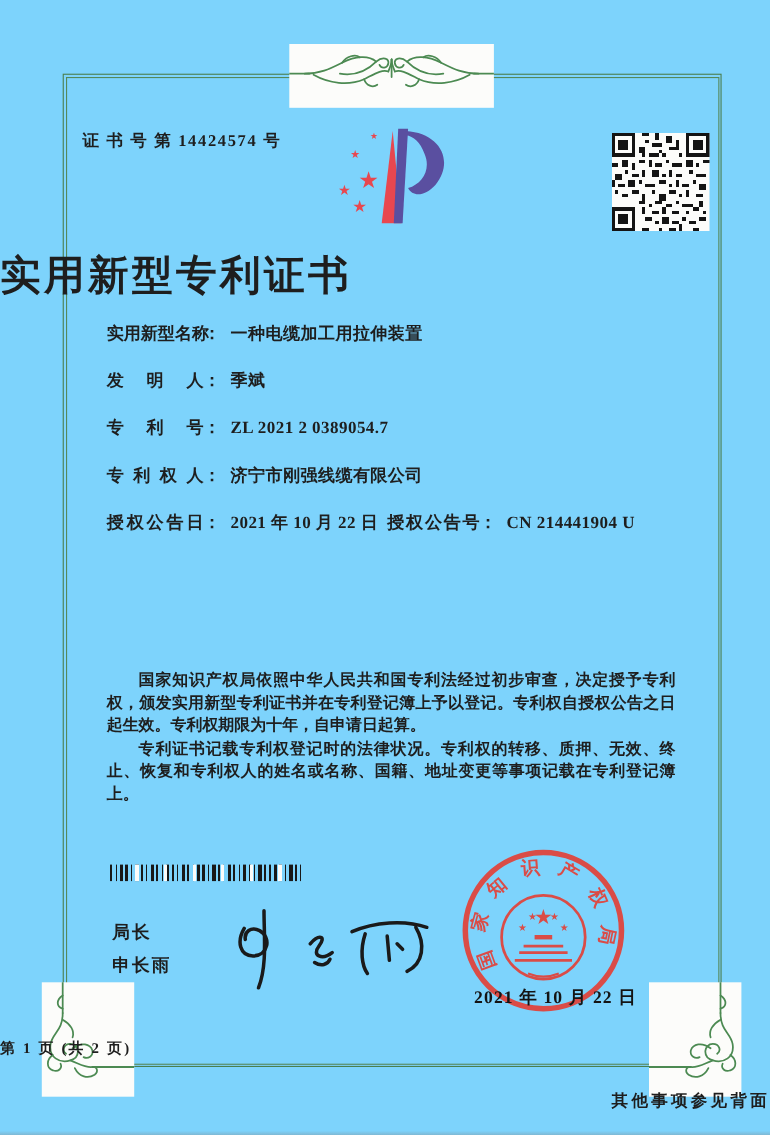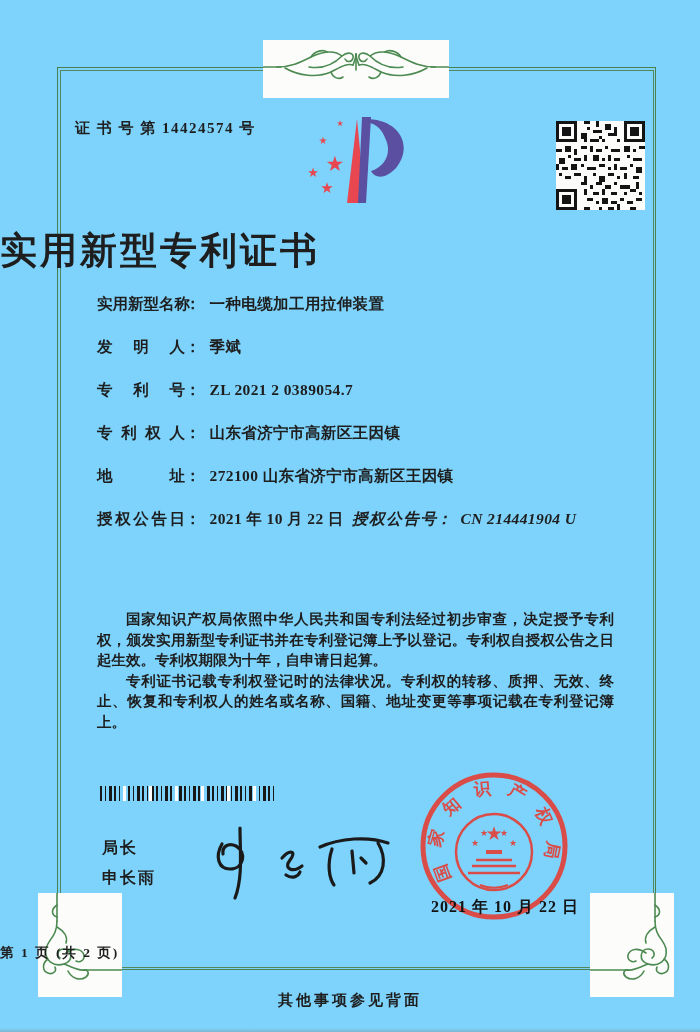--- a/index.html
+++ b/index.html
@@ -45,21 +45,21 @@
     font-size:37px; font-weight:bold; letter-spacing:3px; white-space:nowrap;
   }
 
   
   .fields { position:absolute; left:97px; top:294px; width:520px;
             font-size:15.5px; font-weight:600; }
   .field-row { position:relative; height:20px; line-height:20px; margin-bottom:23px; white-space:nowrap; }
   .f-label { display:inline-block; width:88px; text-align:justify; text-align-last:justify; vertical-align:top; }
   .f-colon { display:inline-block; margin-right:9px; }
   .f-value { letter-spacing:.4px; }
-  .pair-right { position:absolute; left:255px; top:0; white-space:nowrap;font-style:italic; }
+  .pair-right { position:absolute; left:255px; top:0; white-space:nowrap; }
   .pair-right .f-label { width:84px; }
 
   
   .body-text {
     position:absolute; left:97px; top:609px; width:517px;
     font-size:14.5px; line-height:20.5px; font-weight:600; text-align:justify;
   }
   .body-text p { margin:0; text-indent:2em; }
 
   
@@ -79,21 +79,21 @@
   
   .seal { position:absolute; left:410px; top:764px; width:168px; height:168px; opacity:.93; }
   .seal-date {
     position:absolute; left:431px; top:897px; font-size:16px; font-weight:700;
     letter-spacing:1px; color:#141414; white-space:nowrap;
   }
 
   
   .page-info { position:absolute; left:0; top:944px; width:696px; 
                font-size:13.5px; font-weight:600; letter-spacing:2px; }
-  .back-note { position:absolute; left:0; top:991px; width:700px; text-align:center;
+  .back-note { position:absolute; left:0; top:991px; width:700px; text-align:right;
                font-size:15px; font-weight:700; letter-spacing:3px; }
 </style>
 </head>
 <body>
 
 <div class="page">
 
   <div class="frame"></div>
 
   <div class="ornament orn-top">
@@ -271,24 +271,21 @@
     <div class="field-row">
       <span class="f-label">实用新型名称</span><span class="f-colon">：</span><span class="f-value">一种电缆加工用拉伸装置</span>
     </div>
     <div class="field-row">
       <span class="f-label">发明人</span><span class="f-colon">：</span><span class="f-value">季斌</span>
     </div>
     <div class="field-row">
       <span class="f-label">专利号</span><span class="f-colon">：</span><span class="f-value">ZL 2021 2 0389054.7</span>
     </div>
     <div class="field-row">
-      <span class="f-label">专利权人</span><span class="f-colon">：</span><span class="f-value">山东省济宁市高新区王因镇</span>
-    </div>
-    <div class="field-row">
-      <span class="f-label">地址</span><span class="f-colon">：</span><span class="f-value">272100 山东省济宁市高新区王因镇</span>
+      <span class="f-label">专利权人</span><span class="f-colon">：</span><span class="f-value">济宁市刚强线缆有限公司</span>
     </div>
     <div class="field-row">
       <span class="f-label">授权公告日</span><span class="f-colon">：</span><span class="f-value">2021 年 10 月 22 日</span>
       <span class="pair-right">
         <span class="f-label">授权公告号</span><span class="f-colon">：</span><span class="f-value">CN 214441904 U</span>
       </span>
     </div>
   </div>
 
   <div class="body-text">

